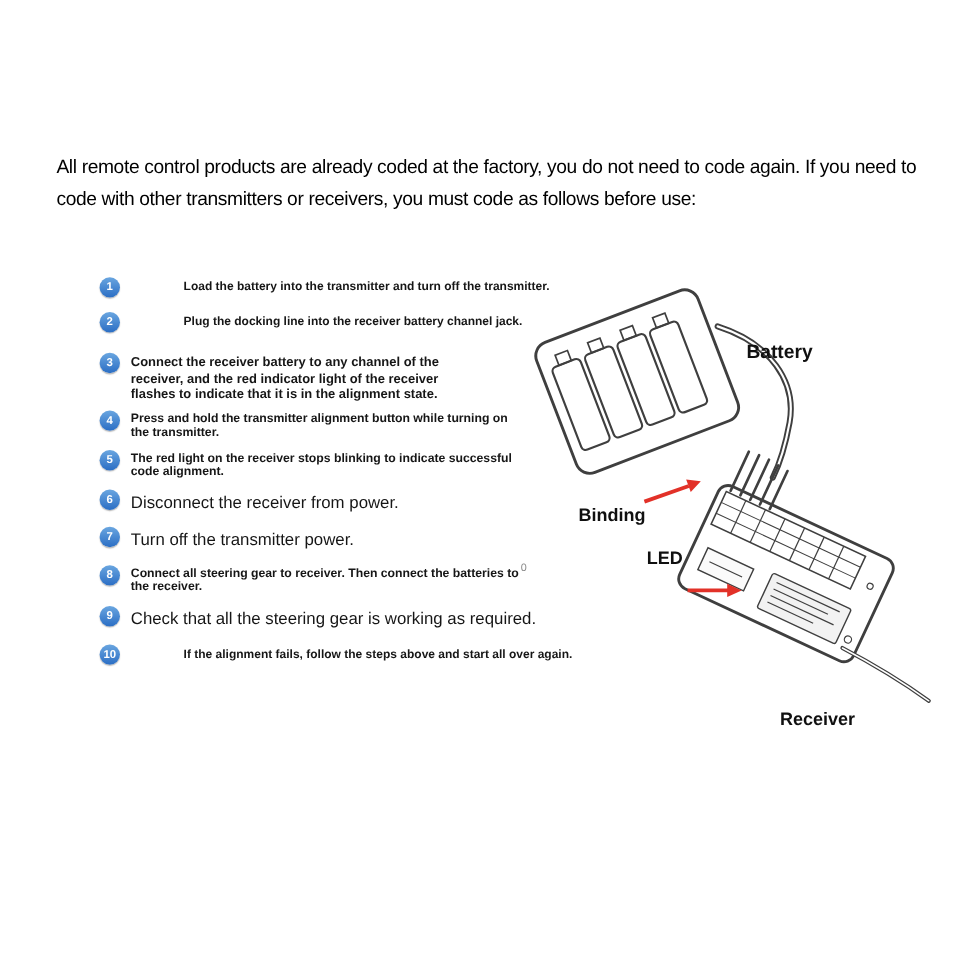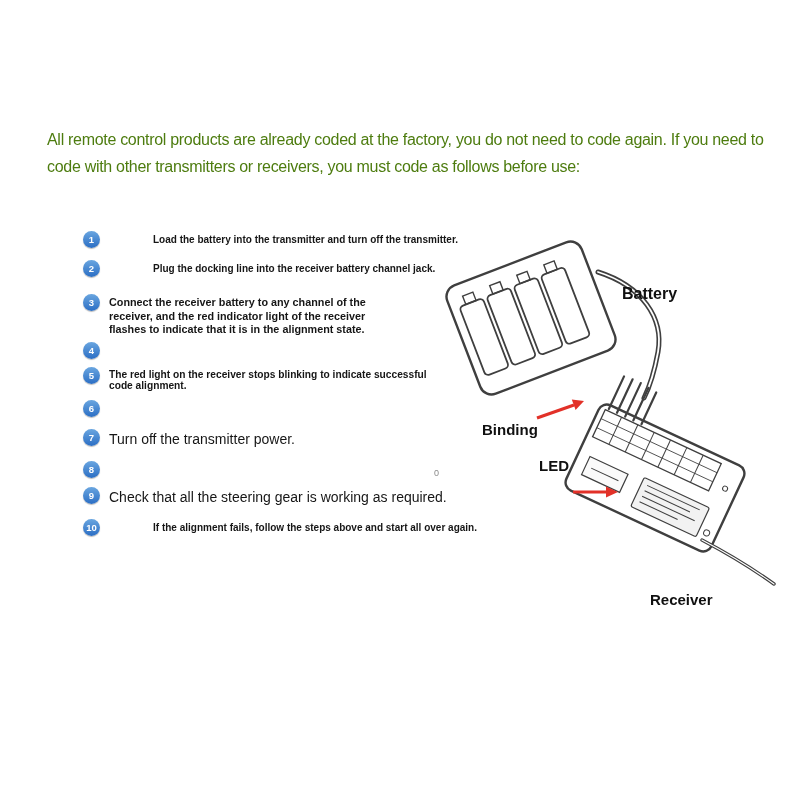--- a/index.html
+++ b/index.html
@@ -2,21 +2,21 @@
 <html><head>
 <meta charset="utf-8">
 <style>
   html,body{margin:0;padding:0;}
   body{
     width:800px;height:800px;background:#ffffff;position:relative;overflow:hidden;
     font-family:"Liberation Sans",sans-serif;color:#1c1c1c;
   }
   .intro{
     position:absolute;left:47px;top:126px;width:742px;
-    font-size:16px;line-height:27px;letter-spacing:-0.3px;color:#4d7c0f;
+    font-size:16px;line-height:27px;letter-spacing:-0.3px;color:#000000;
   }
   .steps{position:absolute;left:83px;top:231px;width:390px;}
   .step{display:flex;align-items:flex-start;}
   .badge{
     width:17px;height:17px;border-radius:50%;
     background:linear-gradient(180deg,#6aa6e0,#2b6ec4);
     color:#fff;font-size:9.5px;font-weight:bold;
     display:flex;align-items:center;justify-content:center;
     margin-right:9px;flex-shrink:0;box-shadow:0 1px 1px rgba(0,0,0,.28);
   }
@@ -48,34 +48,37 @@
   <div class="step s-md mb17">
     <span class="badge">2</span>
     <span class="step-text">Plug the docking line into the receiver battery channel jack.</span>
   </div>
   <div class="step s-bold mb5">
     <span class="badge">3</span>
     <span class="step-text">Connect the receiver battery to any channel of the receiver, and the red indicator light of the receiver flashes to indicate that it is in the alignment state.</span>
   </div>
   <div class="step s-sm mb8">
     <span class="badge">4</span>
+    <span class="step-text">Press and hold the transmitter alignment button while turning on the transmitter.</span>
   </div>
   <div class="step s-sm mb8">
     <span class="badge">5</span>
     <span class="step-text">The red light on the receiver stops blinking to indicate successful code alignment.</span>
   </div>
   <div class="step s-lg mb12">
     <span class="badge">6</span>
+    <span class="step-text">Disconnect the receiver from power.</span>
   </div>
   <div class="step s-lg mb13">
     <span class="badge">7</span>
     <span class="step-text">Turn off the transmitter power.</span>
   </div>
   <div class="step s-sm mb9">
     <span class="badge">8</span>
+    <span class="step-text">Connect all steering gear to receiver. Then connect the batteries to the receiver.</span>
   </div>
   <div class="step s-lg mb13">
     <span class="badge">9</span>
     <span class="step-text">Check that all the steering gear is working as required.</span>
   </div>
   <div class="step s-md">
     <span class="badge">10</span>
     <span class="step-text">If the alignment fails, follow the steps above and start all over again.</span>
   </div>
 </div>

